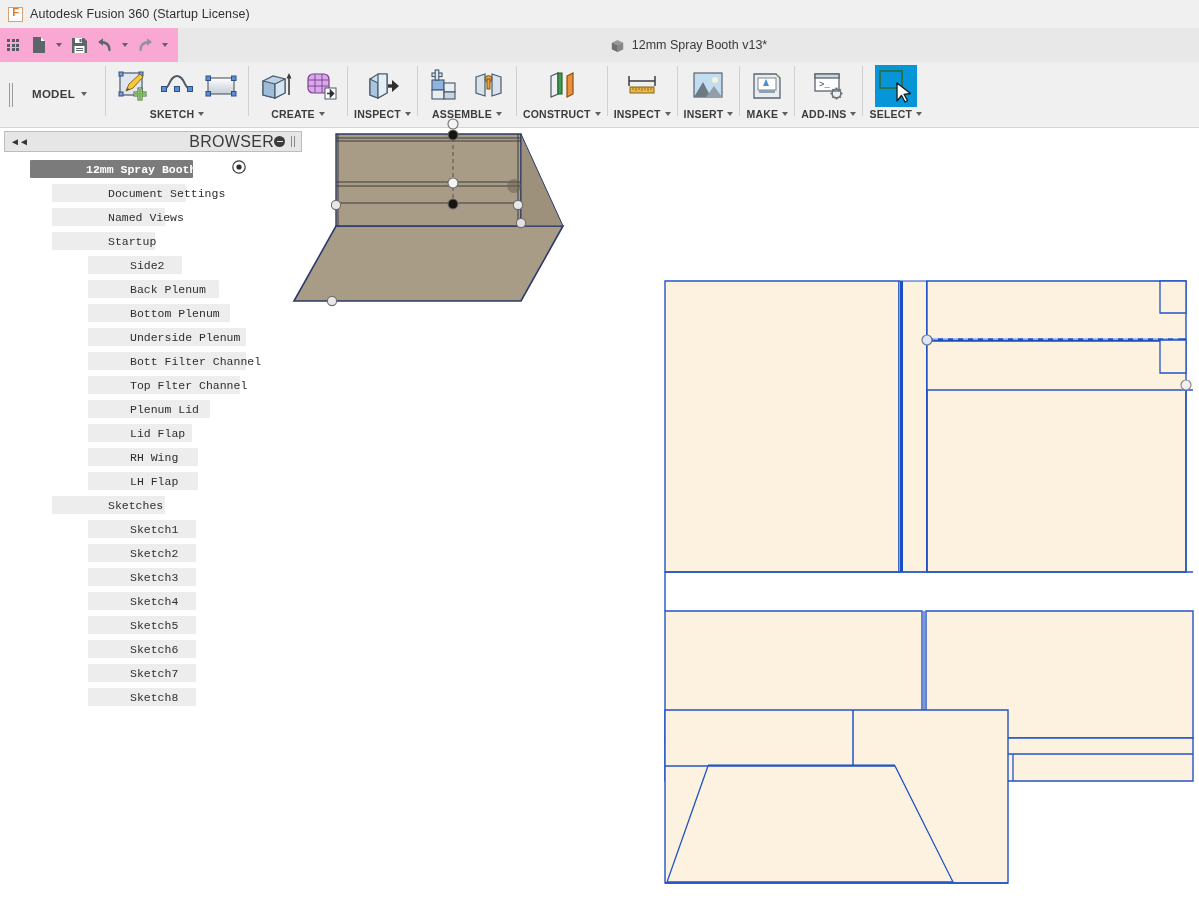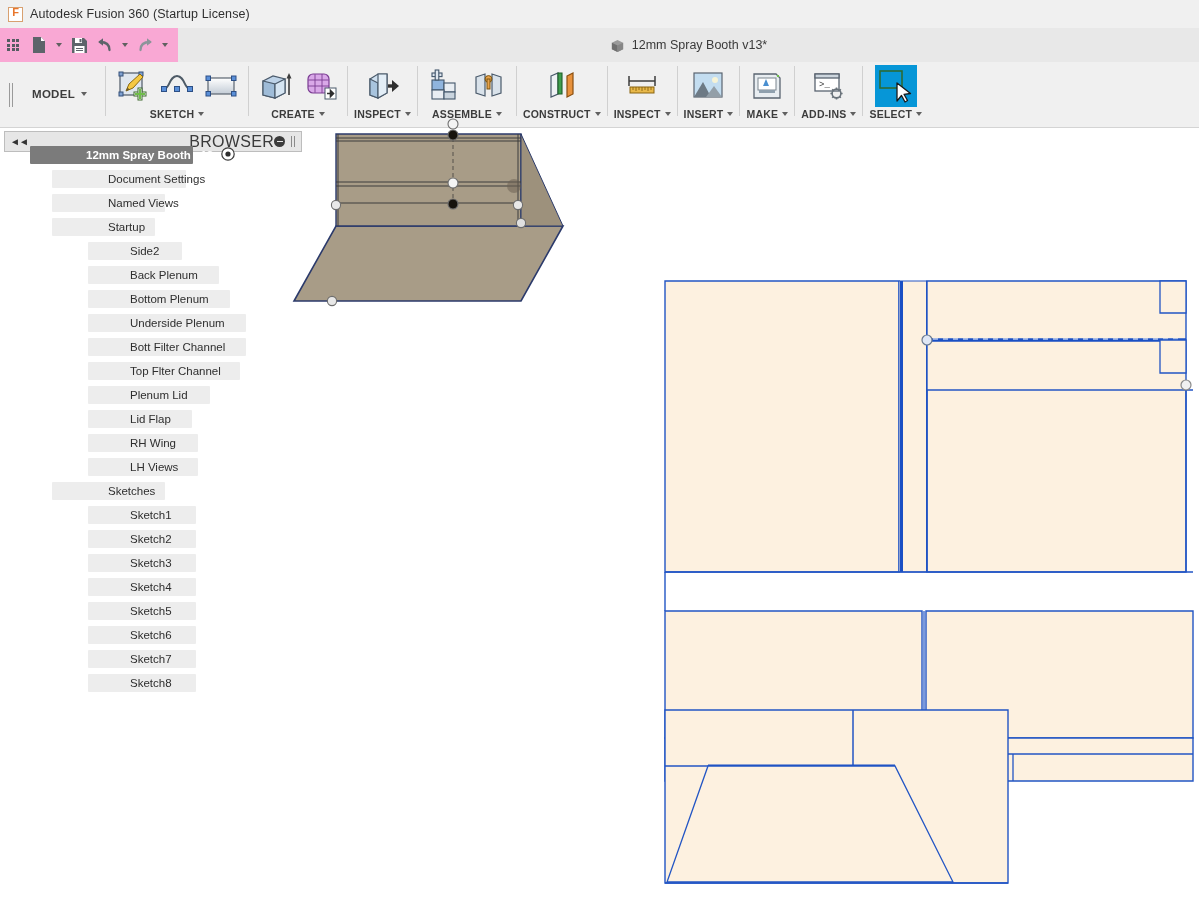--- a/index.html
+++ b/index.html
@@ -94,21 +94,21 @@
   .bh-collapse { color: #333; font-size: 10px; letter-spacing: -1px; margin-right: 8px; }
   .bh-title { font-size: 16px; color: #3a3a3a; letter-spacing: .3px; flex: 1; }
   .bh-minus {
     width: 11px; height: 11px; border-radius: 50%; background: #3c3c3c;
     display: flex; align-items: center; justify-content: center;
   }
   .bh-minus i { width: 6px; height: 1.5px; background: #e6e6e6; display: block; }
   .bh-grip { margin-left: 6px; display: flex; }
   .bh-grip i { width: 1px; height: 11px; background: #8a8a8a; display: block; margin-right: 1.5px; }
 
-  .tree { position: absolute; left: 0; top: 143px; width: 305px; }
+  .tree { position: absolute; left: 0; top: 157px; width: 305px; font-family: Liberation Mono, monospace; }
   .trow {
     height: 24px; display: flex; align-items: center; position: relative;
     white-space: nowrap;
   }
   .trow .rowbg {
     position: absolute; height: 18px; background: #ededed; border-radius: 1px; top: 3px;
   }
   .twist { width: 14px; height: 24px; display:flex; align-items:center; justify-content:center; flex:none;}
   .bulb { width: 18px; height: 24px; display: flex; align-items: center; justify-content: center; flex: none;}
   .ticon { width: 20px; height: 24px; display:flex; align-items:center; justify-content:center; flex:none;}
@@ -756,21 +756,21 @@
             <rect x="4.6" y="12.6" width="3.8" height="1.5" fill="#a08c10"></rect>
           </svg>
         </div>
         <div class="ticon">
           <svg width="16" height="15" viewBox="0 0 16 15">
             <rect x="1.5" y="1.5" width="13" height="12" rx="2.5" fill="#fbfbfb" stroke="#666" stroke-width="1.1"></rect>
             <path d="M6.2 2 L6.2 13" stroke="#9a9a9a" stroke-width="1"></path>
             <path d="M6.2 2 C3.6 4 3.6 11 6.2 13 Z" fill="#e3e3e3"></path>
           </svg>
         </div>
-        <span class="tlabel">LH Views</span>
+        <span class="tlabel">LH Flap</span>
       </div>
       <div class="trow">
         <div class="rowbg" style="left:52px; width:113px;"></div>
         <div style="width:52px; flex:none;"></div>
         <div class="twist">
           <svg width="11" height="11" viewBox="0 0 11 11">
             <path d="M1.5 1.5 L9 9 L1.5 9 Z" fill="#4a4a4a"></path>
           </svg>
         </div>
         <div class="bulb">

